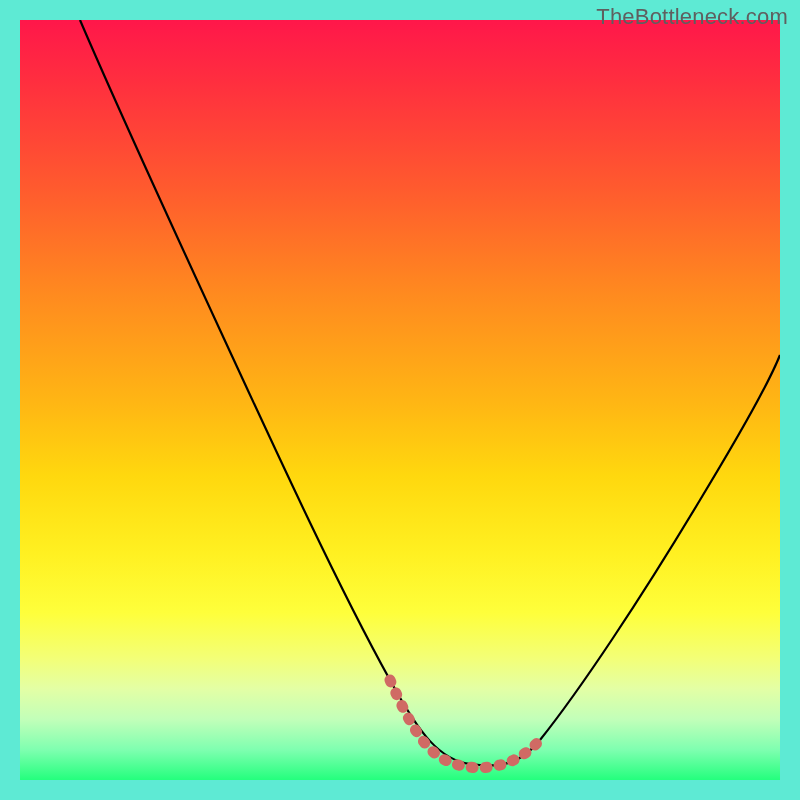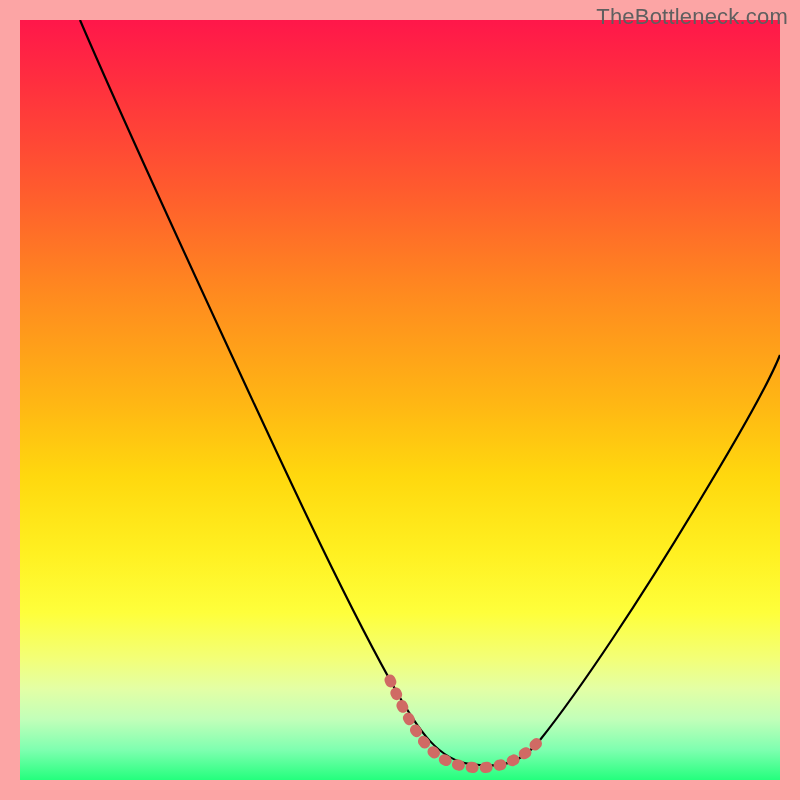--- a/index.html
+++ b/index.html
@@ -7,21 +7,21 @@
     padding: 0;
     width: 800px;
     height: 800px;
     background: #000;
     overflow: hidden;
   }
   .frame {
     position: relative;
     width: 800px;
     height: 800px;
-    background: #fca5a5;
+    background: #5eead4;
   }
   .watermark {
     position: absolute;
     top: 4px;
     right: 12px;
     font-family: Arial, Helvetica, sans-serif;
     font-size: 22px;
     color: #5f5f5f;
     letter-spacing: 0.2px;
     z-index: 40;

